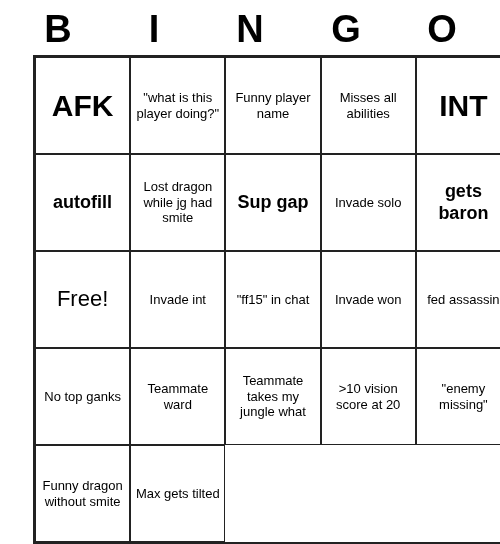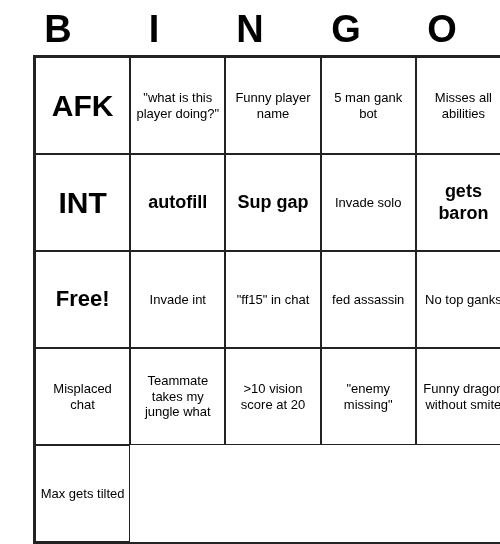--- a/index.html
+++ b/index.html
@@ -50,21 +50,21 @@
     .bingo-cell.large-text {
       font-size: 18px;
       font-weight: bold;
     }
     .bingo-cell.xlarge-text {
       font-size: 30px;
       font-weight: bold;
     }
     .bingo-cell.free {
       font-size: 22px;
-      font-weight: bold;
+      font-weight: normal;
     }
     .bingo-cell.medium-text {
       font-size: 18px;
       font-weight: bold;
     }
   </style>
 </head>
 <body>
 
 <div class="bingo-header">
@@ -72,31 +72,32 @@
   <span class="bingo-letter">I</span>
   <span class="bingo-letter">N</span>
   <span class="bingo-letter">G</span>
   <span class="bingo-letter">O</span>
 </div>
 
 <div class="bingo-grid" id="bingo-grid">
 <div class="bingo-cell xlarge-text">AFK</div>
     <div class="bingo-cell">"what is this player doing?"</div>
     <div class="bingo-cell">Funny player name</div>
-    <div class="bingo-cell">5 man gank bot</div>
     <div class="bingo-cell">Misses all abilities</div>
     <div class="bingo-cell xlarge-text">INT</div>
     <div class="bingo-cell medium-text">autofill</div>
+    <div class="bingo-cell">Lost dragon while jg had smite</div>
     <div class="bingo-cell large-text">Sup gap</div>
     <div class="bingo-cell">Invade solo</div>
     <div class="bingo-cell medium-text">gets baron</div>
     <div class="bingo-cell free">Free!</div>
     <div class="bingo-cell">Invade int</div>
     <div class="bingo-cell">"ff15" in chat</div>
+    <div class="bingo-cell">Invade won</div>
     <div class="bingo-cell">fed assassin</div>
     <div class="bingo-cell">No top ganks</div>
-    <div class="bingo-cell">Misplaced chat</div>
+    <div class="bingo-cell">Teammate ward</div>
     <div class="bingo-cell">Teammate takes my jungle what</div>
     <div class="bingo-cell">&gt;10 vision score at 20</div>
     <div class="bingo-cell">"enemy missing"</div>
     <div class="bingo-cell">Funny dragon without smite</div>
     <div class="bingo-cell">Max gets tilted</div>
   </div>
 
 </body></html>

